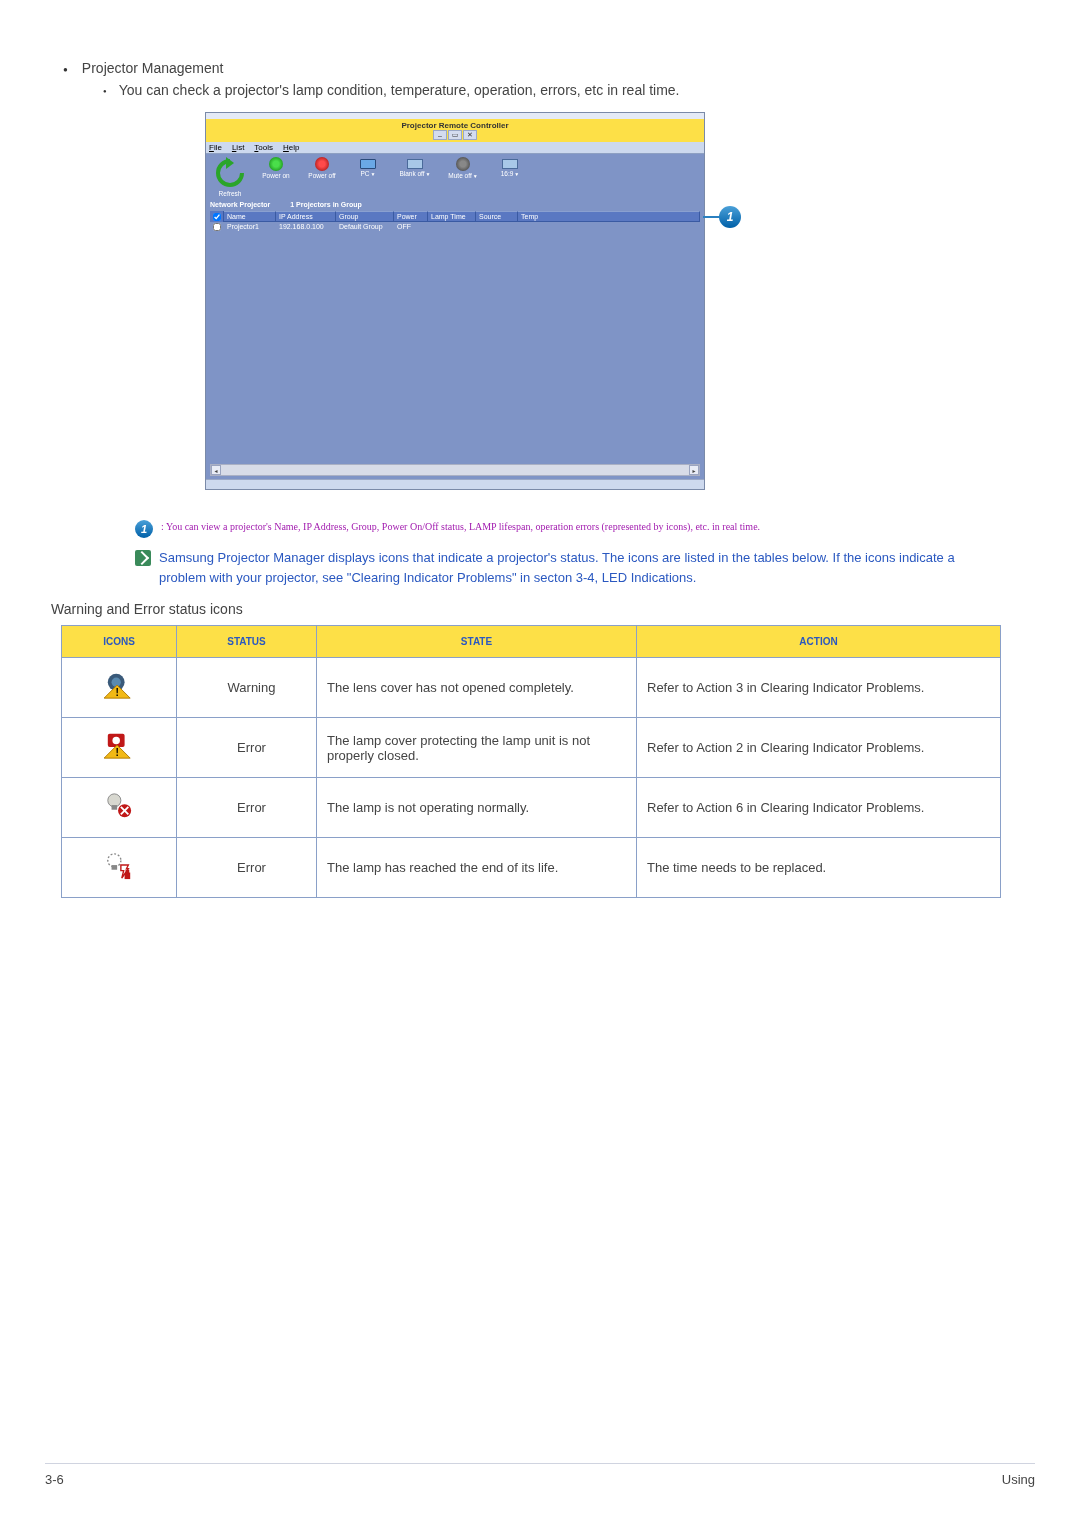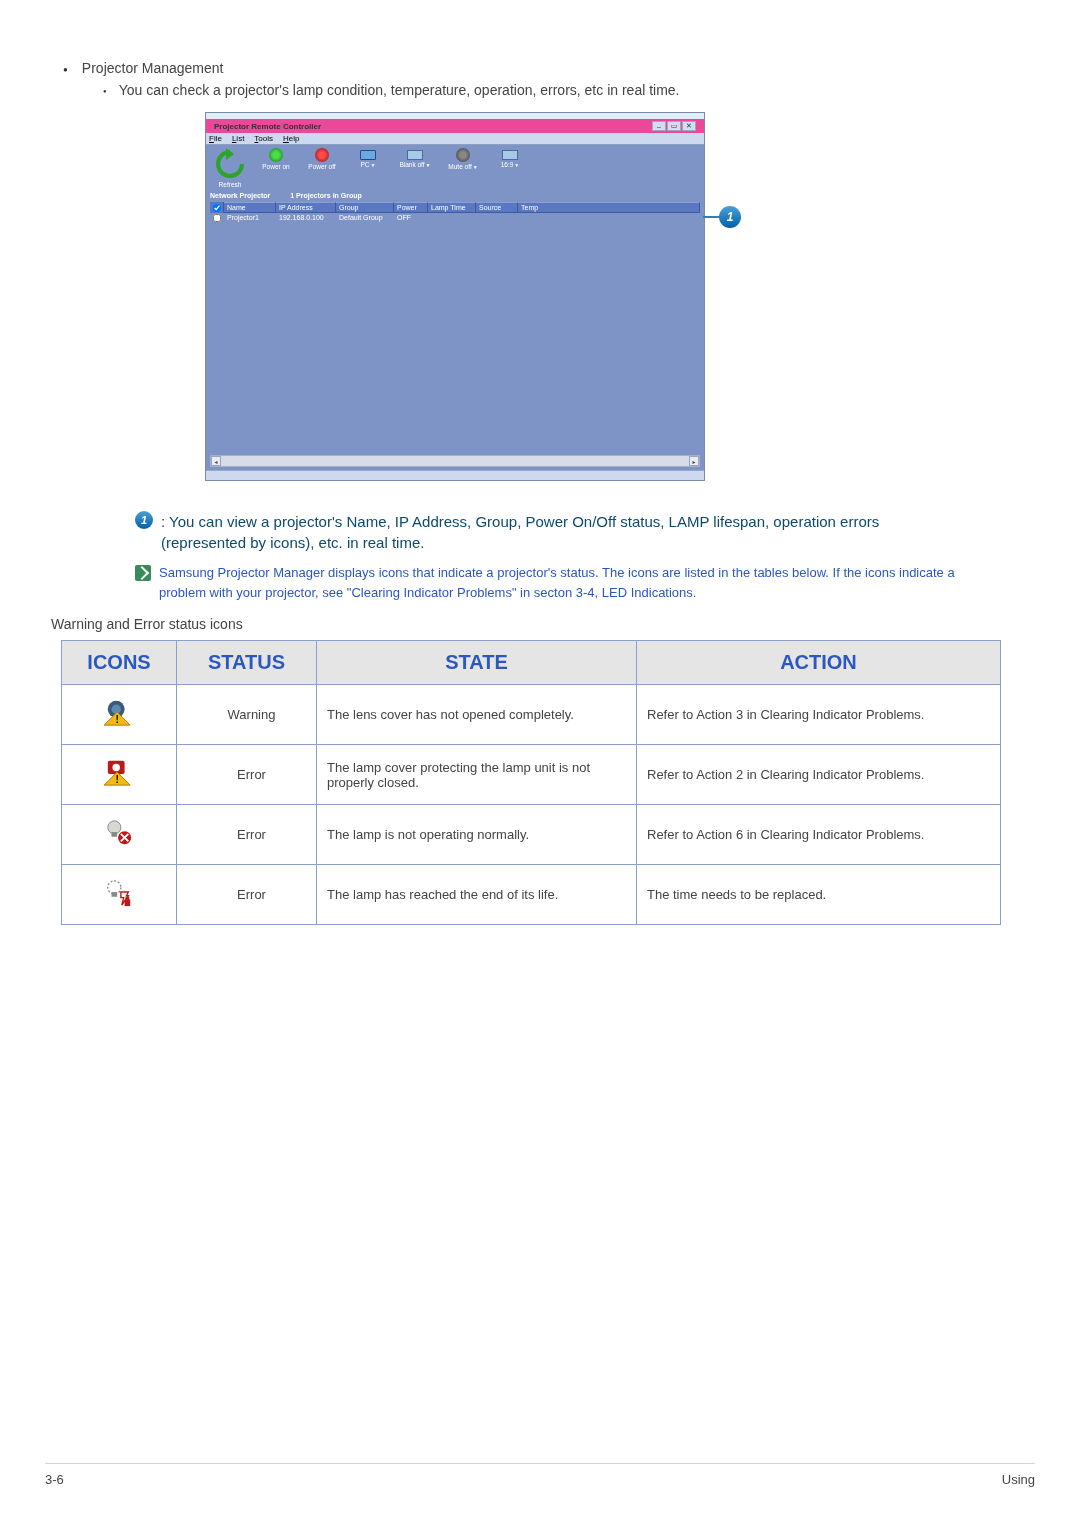--- a/index.html
+++ b/index.html
@@ -19,21 +19,21 @@
   .bullet-dot { font-size: 8px; margin-right: 14px; margin-top: 5px; }
   .bullet-text { font-size: 14px; color: #444; }
   .sub-bullet-section { margin-left: 40px; margin-top: 6px; }
   .sub-bullet-row { display: flex; align-items: flex-start; }
   .sub-bullet-dot { font-size: 6px; margin-right: 12px; margin-top: 6px; }
 
   
   .screenshot-wrap { margin: 14px 0 14px 160px; width: 500px; }
   .app-window { border: 1px solid #7a8aa8; background: #fff; font-size: 8px; }
   .titlebar-top { height:6px; background:#e4eaf6; position:relative;}
-  .titlebar { background:#ec4899; padding:2px 8px; display:flex; align-items:center; justify-content:space-between;}
+  .titlebar { background:#fde047; padding:2px 8px; display:flex; align-items:center; justify-content:space-between;flex-direction:column;}
   .titlebar-title { font-size:8px; font-weight:bold; color:#333;}
   .window-controls { display:flex; gap:1px;}
   .wc-btn { width:14px; height:10px; background:#d4dcef; border:1px solid #9aa8c6; font-size:7px; display:flex; align-items:center; justify-content:center; color:#333;}
   .menubar { background:#cdd9ee; border-bottom:1px solid #8ea0c2; padding:1px 3px; display:flex; gap:10px;}
   .menubar span { font-size:8px; color:#000; }
   .menubar span u { text-decoration: underline; }
   .app-body { display:flex; height:325px; }
   .sidebar { width:110px; background:#7f94c6; color:#fff; border-right:1px solid #4a5a88; padding:3px;}
   .sidebar-title { text-align:center; font-weight:bold; font-size:8px; padding:2px 0 4px 0;}
   .tree-root { display:flex; align-items:center; gap:2px; background:#2c4cc4; color:#fff; padding:0 2px; margin-bottom:1px;}
@@ -74,31 +74,31 @@
   .hscroll-track { flex:1; }
   .statusbar { height:10px; background:#cdd9ee; border-top:1px solid #9aa8c6;}
 
   .callout-wrap { position:relative; }
   .callout-circle { position:absolute; right:-36px; top:94px; width:22px; height:22px; border-radius:50%; background:linear-gradient(180deg,#4aa0d8,#0060a8); display:flex; align-items:center; justify-content:center; color:#fff; font-weight:bold; font-size:12px; font-style:italic;}
   .callout-line { position:absolute; right:-16px; top:104px; width:18px; height:2px; background:#2a80c0;}
 
   
   .num-block { margin: 30px 0 10px 90px; display:flex; align-items:flex-start; gap:8px; max-width:830px;}
   .num-circle { width:18px; height:18px; border-radius:50%; background:linear-gradient(180deg,#4aa0d8,#0060a8); display:inline-flex; align-items:center; justify-content:center; color:#fff; font-weight:bold; font-size:11px; font-style:italic; flex-shrink:0;}
-  .num-text { font-size:15px; color:#0c4a6e; line-height:1.4;}
+  .num-text { font-size:10px; color:#a21caf; line-height:1.4;font-family:Liberation Serif, serif;}
   .note-block { margin: 6px 0 14px 90px; display:flex; align-items:flex-start; gap:8px; max-width:830px;}
   .note-icon { width:16px; height:16px; background:#3a8a5a; border-radius:2px; position:relative; flex-shrink:0; margin-top:2px;}
   .note-icon::after { content:""; position:absolute; width:8px; height:8px; border:2px solid #fff; border-left:none; border-bottom:none; transform:rotate(45deg); top:3px; left:2px;}
   .note-text { font-size:13px; color:#2a58c0; line-height:1.5;}
 
   .section-label { margin: 10px 0 8px 6px; font-size:14px; color:#444;}
 
   
   .icon-table { border-collapse:collapse; width:940px; margin:0 0 0 16px;}
-  .icon-table th { border:1px solid #8aa0c8; background:#e5e5e5; color:#2a58c0; font-weight:bold; font-size:20px; padding:10px 8px; text-align:center;}
+  .icon-table th { border:1px solid #8aa0c8; background:#fde047; color:#2a58c0; font-weight:bold; font-size:10px; padding:10px 8px; text-align:center;}
   .icon-table td { border:1px solid #8aa0c8; font-size:13px; color:#444; padding:14px 10px; vertical-align:middle;}
   .icon-table td.icon-cell { text-align:center; width:115px;}
   .icon-table td.status-cell { text-align:center; width:140px;padding-left:20px;}
   .icon-table td.state-cell { width:320px;}
   .icon-table td.action-cell { }
 
   .status-svg { width:30px; height:28px;}
 
   .footer { position:absolute; bottom:40px; left:45px; right:45px; border-top:1px solid #d0d4e0; padding-top:8px; display:flex; justify-content:space-between; font-size:13px; color:#444;}
 </style>

